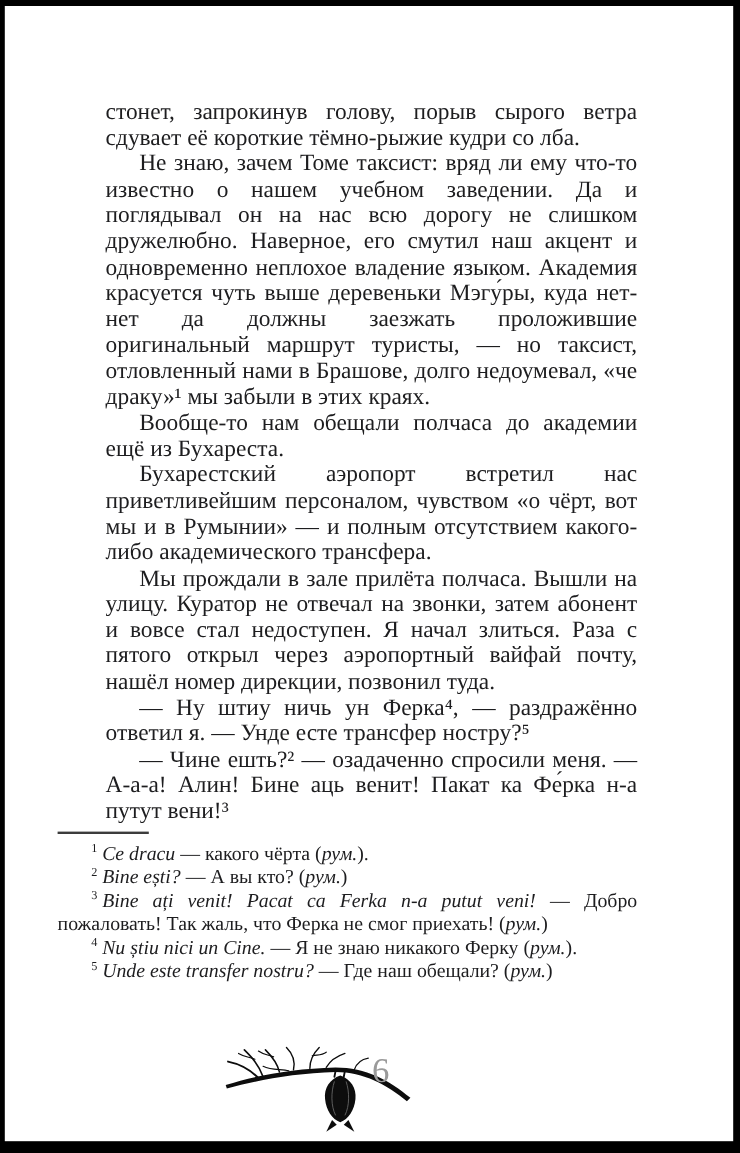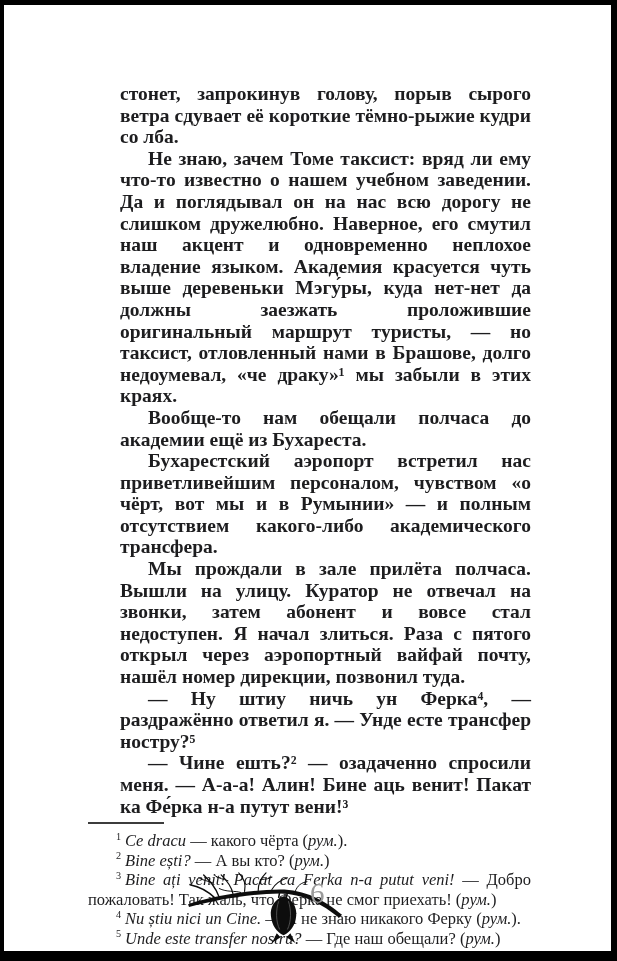--- a/index.html
+++ b/index.html
@@ -9,34 +9,33 @@
     position:relative;
     font-family:"Liberation Serif","DejaVu Serif",serif;
   }
   .page{
     position:absolute;
     left:4px;top:5px;right:6px;bottom:10px;
     background:#ffffff;
     overflow:hidden;
   }
   .text-block{
-    padding:78px 80px 0 116px;
-    font-weight:bold;
+    padding:78px 80px 0 84px;
   }
   .text-block p{
     margin:0;
     font-size:19.5px;
     line-height:21.6px;
     color:#1d1d1f;
     text-align:justify;
     text-indent:28px;
   }
   .text-block p.no-indent{text-indent:0;}
   .footnotes{
-    padding:0 80px 0 84px;
+    padding:0 80px 0 44px;
     margin-top:5px;
   }
   .fn-rule{
     width:76px;height:2px;
     background:#3c3c3c;
     margin:0 0 7px 0;
   }
   .fn{
     font-size:16.5px;
     line-height:19.5px;

